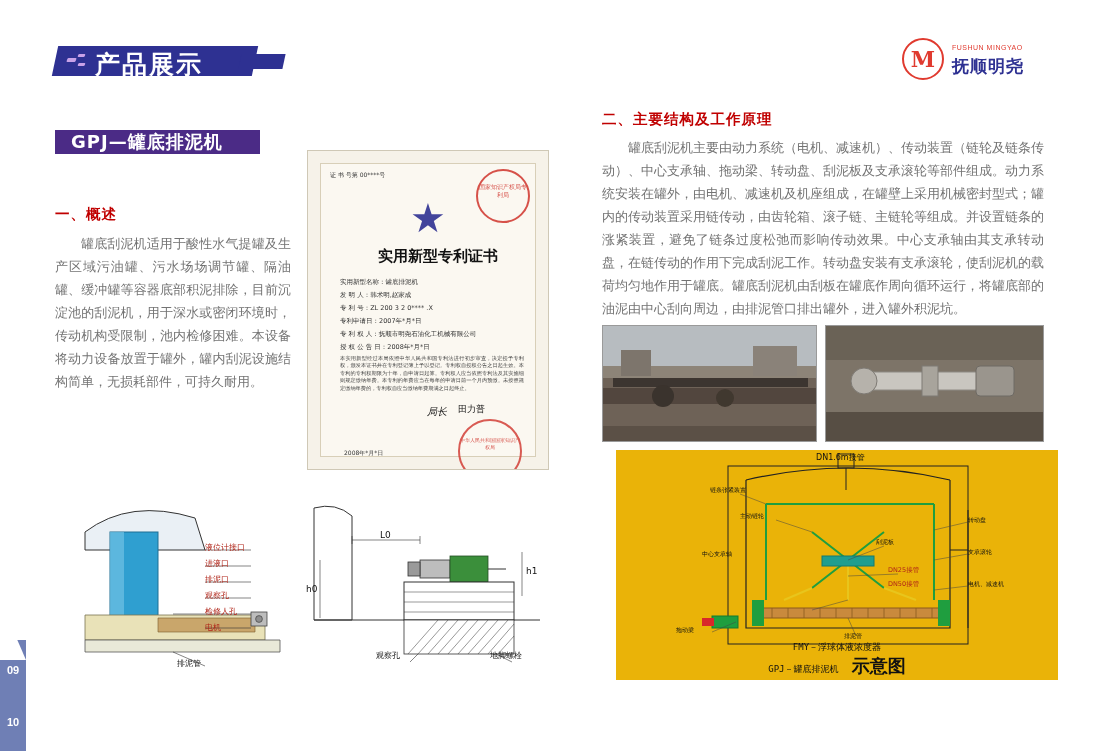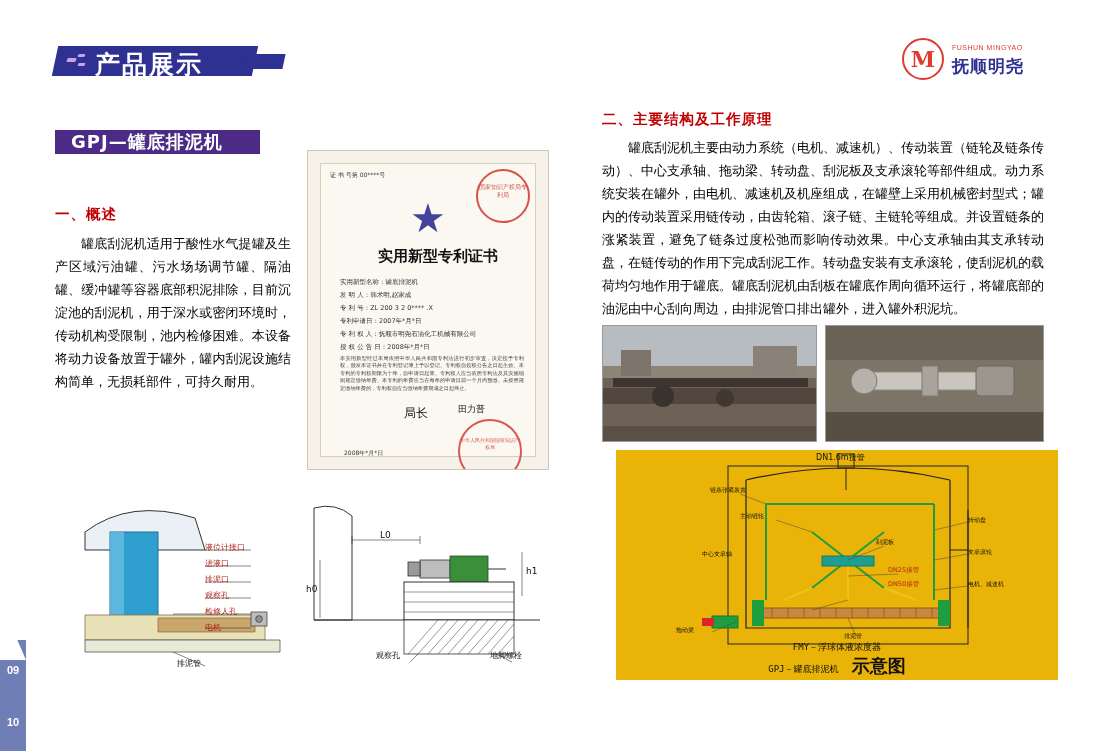--- a/index.html
+++ b/index.html
@@ -88,21 +88,21 @@
   .plate .ptxt { color:#ffffff; font-size:18px; font-weight:bold; letter-spacing:1px; }
 
   
   .h-red {
     position:absolute; color:#c00000; font-size:14.5px; font-weight:bold; letter-spacing:1px;
   }
   .sec1-h { left:55px; top:205px; }
   .sec2-h { right:auto; left:602px; top:110px;text-align:right; }
 
   .body-text {
-    position:absolute; font-size:13px; line-height:23px; color:#000000;
+    position:absolute; font-size:13px; line-height:23px; color:#737373;
     text-align:justify; text-justify:inter-ideograph;
   }
   .left-body { left:55px; top:232px; width:236px; text-indent:26px; }
   .right-body { left:602px; top:136px; width:442px; text-indent:26px; }
 
   
   .cert {
     position:absolute; left:307px; top:150px; width:242px; height:320px;
     background:#f6f2e9; border:1px solid #cfc8b6;
     overflow:hidden;
@@ -132,21 +132,21 @@
   .cert .cblock {
     position:absolute; left:32px; right:24px; top:186px; font-size:5.2px; color:#444;
     line-height:7.4px; text-align:justify;
   }
   .cert .csign {
     position:absolute; left:150px; top:252px; font-size:9px; color:#111;
     font-family:"DejaVu Serif", serif;
     text-align:center;
   }
   .cert .csign-label {
-    position:absolute; left:96px; top:254px; font-size:12px; color:#111;
+    position:absolute; left:119px; top:254px; font-size:10px; color:#111;font-style:italic;
   }
   .cert .bigseal {
     position:absolute; left:150px; top:268px; width:64px; height:64px;
     border:2px solid #d0342c; border-radius:50%; color:#d0342c;
     font-size:5px; text-align:center; line-height:7px; padding-top:16px; opacity:.8;
   }
   .cert .dateline {
     position:absolute; left:36px; top:298px; font-size:6px; color:#333;
   }
 

